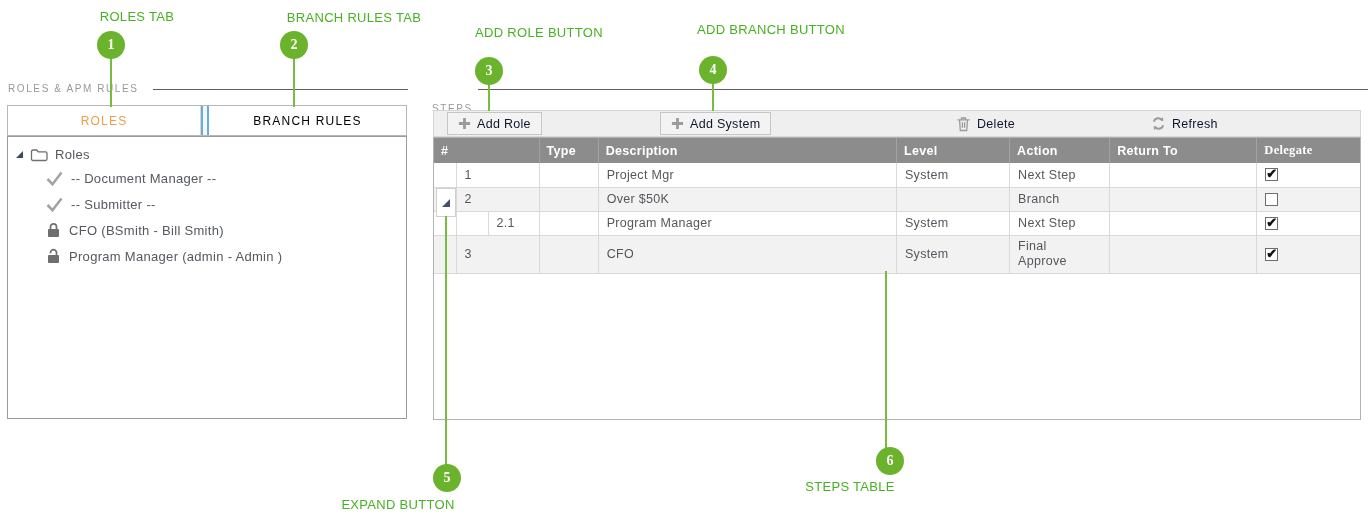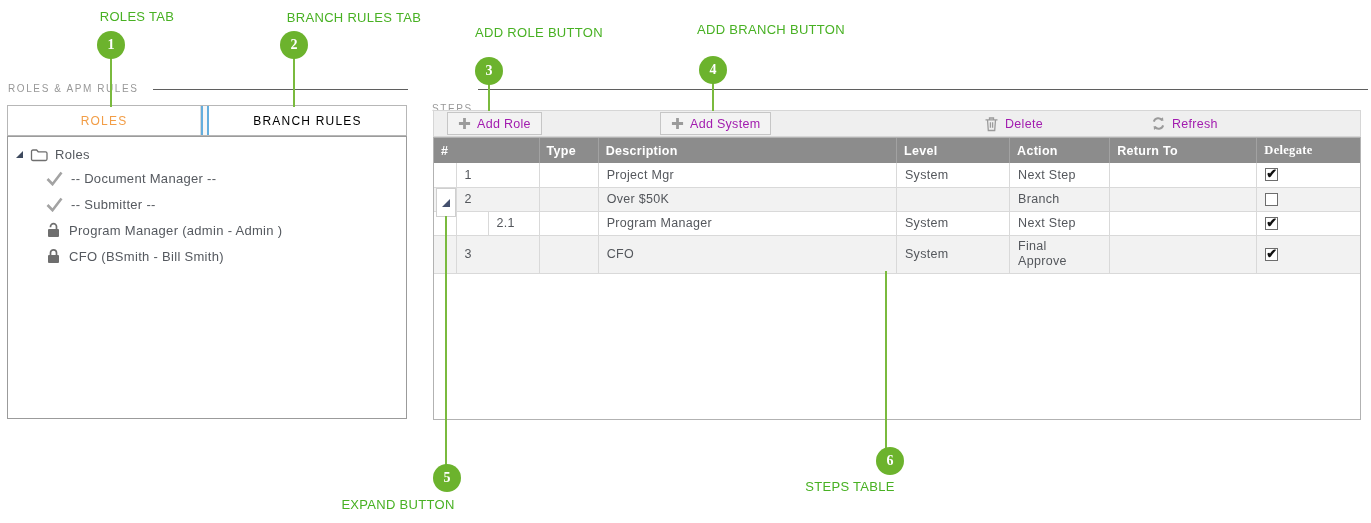--- a/index.html
+++ b/index.html
@@ -23,21 +23,21 @@
         border:1px solid #9b9b9b;background:#fff;}
   .tree-root{position:absolute;left:8px;top:10px;display:flex;align-items:center;gap:7px;font-size:13px;letter-spacing:.3px;color:#55595f;}
   .tri-se{width:0;height:0;border-left:7px solid transparent;border-bottom:7px solid #3e4a5e;}
   .tree-items{position:absolute;left:38px;top:28px;}
   .tree-item{height:26px;display:flex;align-items:center;gap:8px;font-size:13px;letter-spacing:.3px;color:#55595f;cursor:pointer;}
 
   
   .toolbar{position:absolute;left:433px;top:110px;width:928px;height:27px;box-sizing:border-box;
            background:#efefef;border:1px solid #d6d6d6;}
   .tbtn{position:absolute;top:1px;height:23px;box-sizing:border-box;display:flex;align-items:center;gap:6px;
-        font-size:12.5px;color:#a21caf;letter-spacing:.3px;padding:0 10px;cursor:pointer;}
+        font-size:12.5px;color:#0f172a;letter-spacing:.3px;padding:0 10px;cursor:pointer;}
   .tbtn.boxed{border:1px solid #c6c6c6;background:#f3f3f3;}
 
   
   .grid{position:absolute;left:433px;top:137px;width:928px;height:283px;box-sizing:border-box;
         border:1px solid #b2b2b2;background:#fff;}
   table.gt{border-collapse:collapse;table-layout:fixed;width:926px;}
   .gt th{background:#8c8c8c;color:#fff;font-size:12.5px;font-weight:bold;text-align:left;
          height:25px;padding:0 0 0 7px;letter-spacing:.3px;border-right:1px solid #a2a2a2;box-sizing:border-box;}
   .gt th:last-child{border-right:none;font-family:Liberation Serif, serif;}
   .gt td{height:24px;font-size:12.5px;color:#54575c;letter-spacing:.3px;padding:0 0 0 8px;
@@ -98,48 +98,48 @@
       </div>
       <div class="tree-item">
         <svg class="icon" width="17" height="15" viewBox="0 0 17 15">
           <path d="M1.5 8 l5 5.2 L15.5 1.5" fill="none" stroke="#a3a3a3" stroke-width="2.6"></path>
         </svg>
         <span>-- Submitter --</span>
       </div>
       <div class="tree-item">
         <svg class="icon" width="15" height="16" viewBox="0 0 15 16">
           <rect x="2" y="7" width="11" height="8" rx="1" fill="#6e6e6e"></rect>
-          <path d="M10.5 7 V4.6 a3 3 0 0 0 -6 0 v0.6" fill="none" stroke="#6e6e6e" stroke-width="1.7"></path>
-        </svg>
-        <span>Program Manager (admin - Admin )</span>
+          <path d="M4.5 7 V4.8 a3 3 0 0 1 6 0 V7" fill="none" stroke="#6e6e6e" stroke-width="1.7"></path>
+        </svg>
+        <span>CFO (BSmith - Bill Smith)</span>
       </div>
       <div class="tree-item">
         <svg class="icon" width="15" height="16" viewBox="0 0 15 16">
           <rect x="2" y="7" width="11" height="8" rx="1" fill="#6e6e6e"></rect>
-          <path d="M4.5 7 V4.8 a3 3 0 0 1 6 0 V7" fill="none" stroke="#6e6e6e" stroke-width="1.7"></path>
-        </svg>
-        <span>CFO (BSmith - Bill Smith)</span>
+          <path d="M10.5 7 V4.6 a3 3 0 0 0 -6 0 v0.6" fill="none" stroke="#6e6e6e" stroke-width="1.7"></path>
+        </svg>
+        <span>Program Manager (admin - Admin )</span>
       </div>
     </div>
   </div>
 
   <div class="toolbar">
     <div class="tbtn boxed" style="left:13px;">
       <svg class="icon" width="13" height="13" viewBox="0 0 14 14">
         <path d="M7 1 V13 M1 7 H13" stroke="#9b9b9b" stroke-width="3"></path>
       </svg>
       <span>Add Role</span>
     </div>
     <div class="tbtn boxed" style="left:226px;">
       <svg class="icon" width="13" height="13" viewBox="0 0 14 14">
         <path d="M7 1 V13 M1 7 H13" stroke="#9b9b9b" stroke-width="3"></path>
       </svg>
       <span>Add System</span>
     </div>
-    <div class="tbtn" style="left:540px;">
+    <div class="tbtn" style="left:512px;">
       <svg class="icon" width="15" height="16" viewBox="0 0 15 16">
         <path d="M1.5 3.8 h12 M5.5 3.8 V2 h4 v1.8 M3.5 3.8 l0.8 10.7 h6.4 l0.8 -10.7 M6.4 6.3 v5.5 M8.6 6.3 v5.5" fill="none" stroke="#9b9b9b" stroke-width="1.3"></path>
       </svg>
       <span>Delete</span>
     </div>
     <div class="tbtn" style="left:707px;">
       <svg class="icon" width="15" height="15" viewBox="0 0 16 16">
         <path d="M3 6 a5 5 0 0 1 9 -1.3" fill="none" stroke="#9b9b9b" stroke-width="2.1"></path>
         <path d="M12.8 1.2 l0.4 4.2 -4 -1.4 z" fill="#9b9b9b"></path>
         <path d="M13 10 a5 5 0 0 1 -9 1.3" fill="none" stroke="#9b9b9b" stroke-width="2.1"></path>

